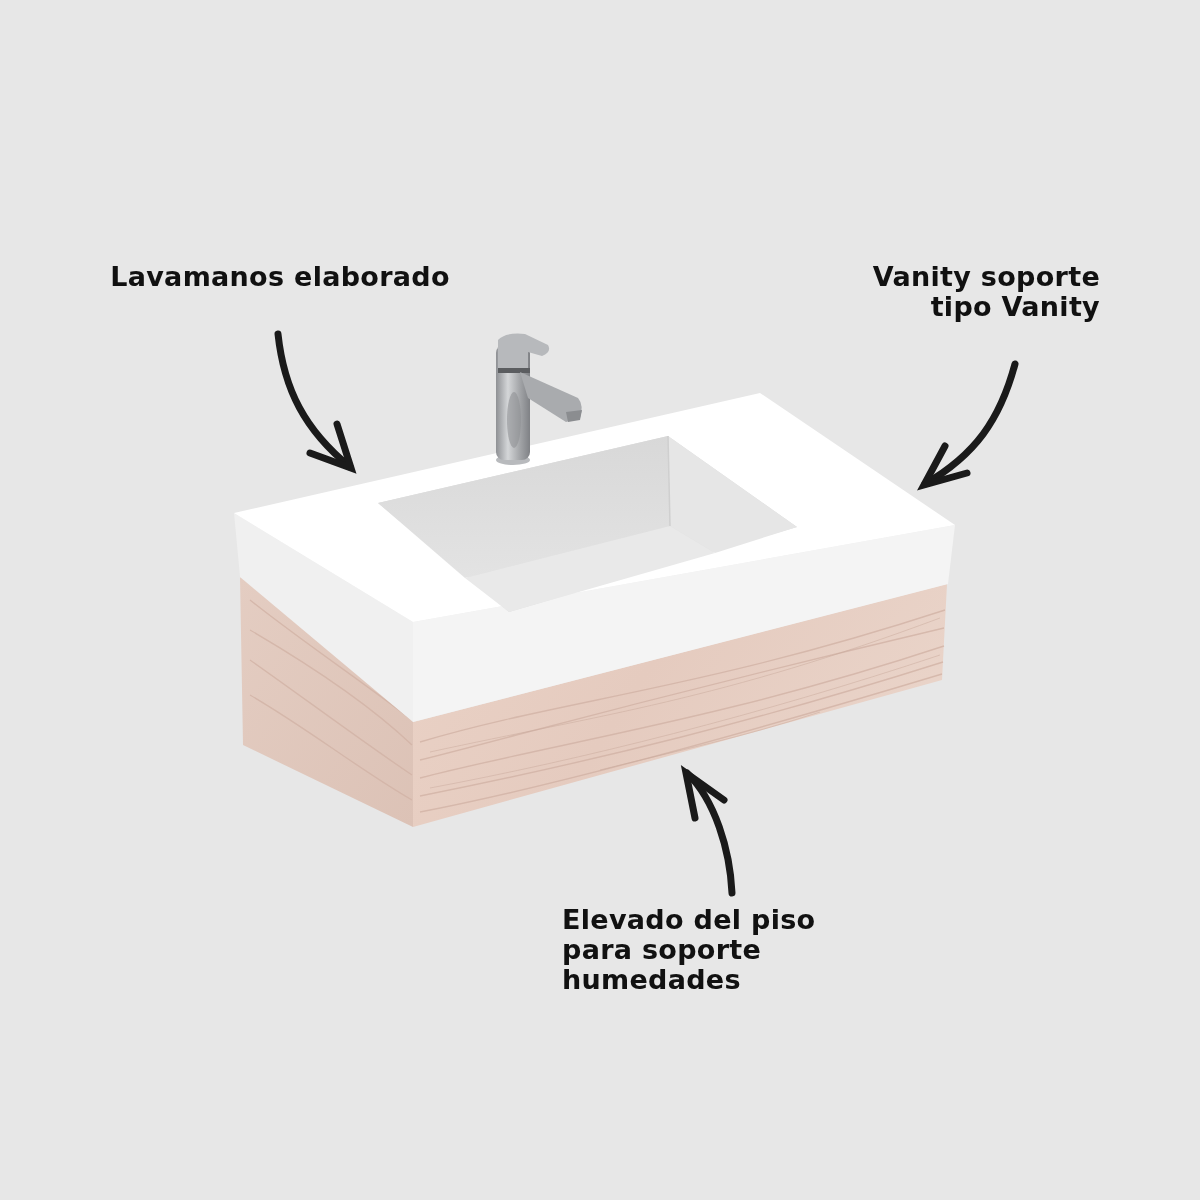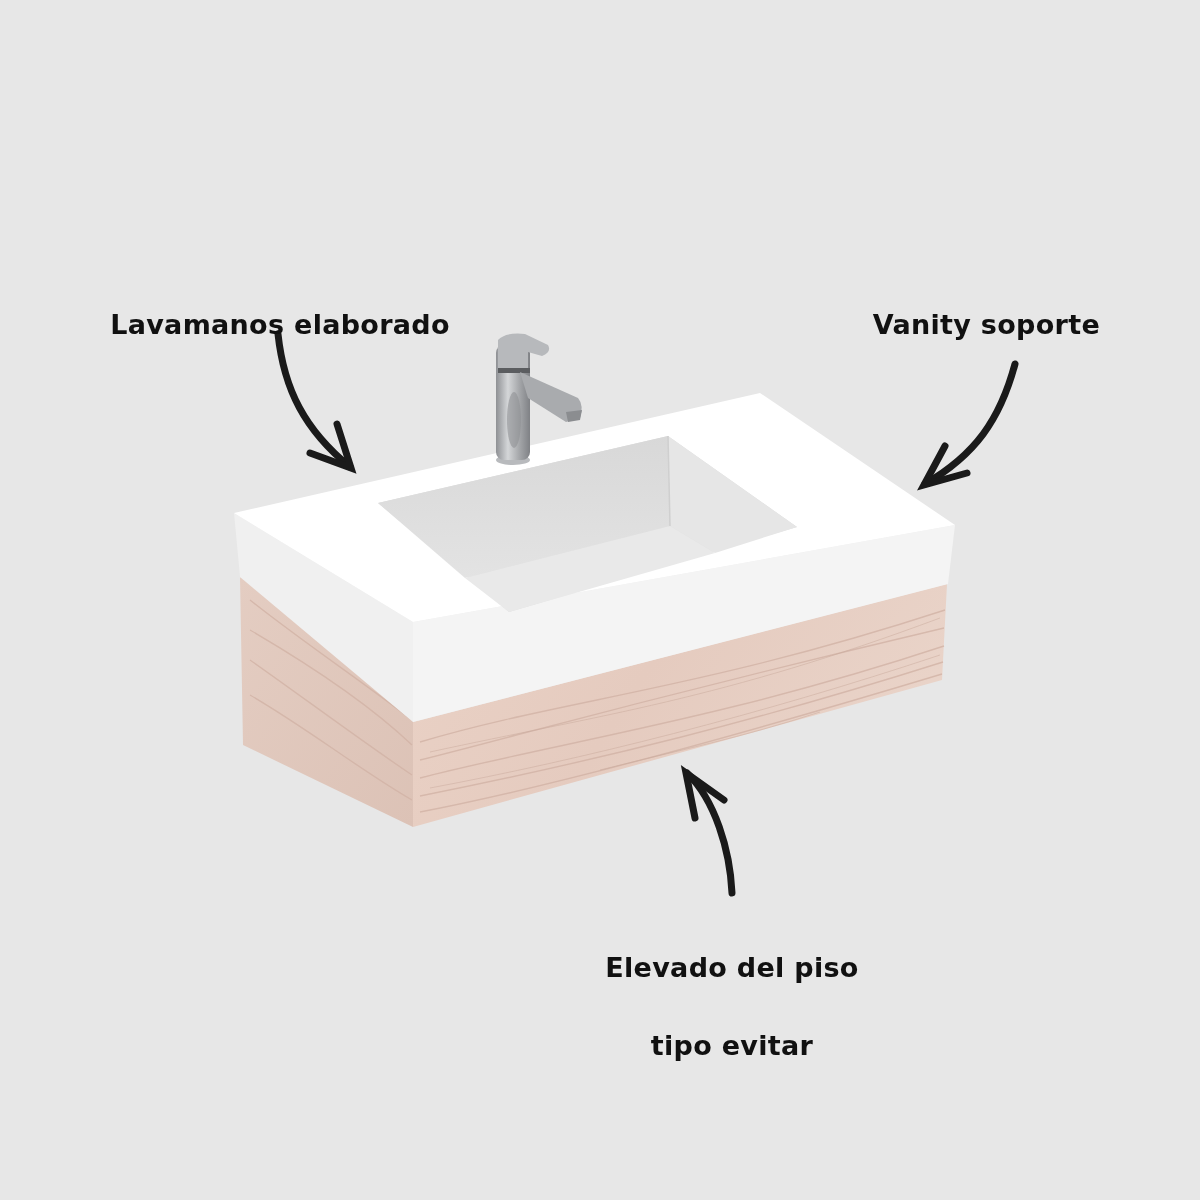--- a/index.html
+++ b/index.html
@@ -1,24 +1,24 @@
 <!DOCTYPE html>
 <html><head>
 <meta charset="utf-8">
 <style>
   html, body { margin:0; padding:0; }
   body { width:1200px; height:1200px; background:#e7e7e7; position:relative; overflow:hidden;
          font-family:"DejaVu Sans", sans-serif; }
   .scene { position:absolute; left:0; top:0; width:1200px; height:1200px; }
   .label { position:absolute; font-family:"DejaVu Sans", sans-serif; font-weight:bold;
            font-size:27px; line-height:30px; color:#111; letter-spacing:0.3px; }
-  .label span { display:block; white-space:nowrap;margin-top:48px; }
+  .label span { display:block; white-space:nowrap; }
   .label-left { left:100px; top:262px; width:360px; text-align:center; }
   .label-right { left:790px; top:262px; width:310px; text-align:right; }
-  .label-bottom { left:582px; top:905px; width:300px; text-align:center; }
+  .label-bottom { left:562px; top:905px; width:300px; text-align:left; }
 </style>
 </head>
 <body>
 
 <svg class="scene" viewBox="0 0 1200 1200" xmlns="http://www.w3.org/2000/svg">
   <defs>
     <linearGradient id="woodFront" x1="0" y1="0" x2="1" y2="0.3">
       <stop offset="0" stop-color="#ead2c6"></stop>
       <stop offset="0.5" stop-color="#e5cbbf"></stop>
       <stop offset="1" stop-color="#e9d3c8"></stop>
@@ -97,18 +97,20 @@
     <path d="M695 818 L 686 773 L 724 800"></path>
   </g>
 </svg>
 
 <div class="label label-left">
   <span>Lavamanos elaborado</span>
 </div>
 
 <div class="label label-right">
   <span>Vanity soporte</span>
+  <span>tipo Vanity</span>
 </div>
 
 <div class="label label-bottom">
   <span>Elevado del piso</span>
-  <span>tipo evitar</span>
+  <span>para soporte</span>
+  <span>humedades</span>
 </div>
 
 </body></html>

